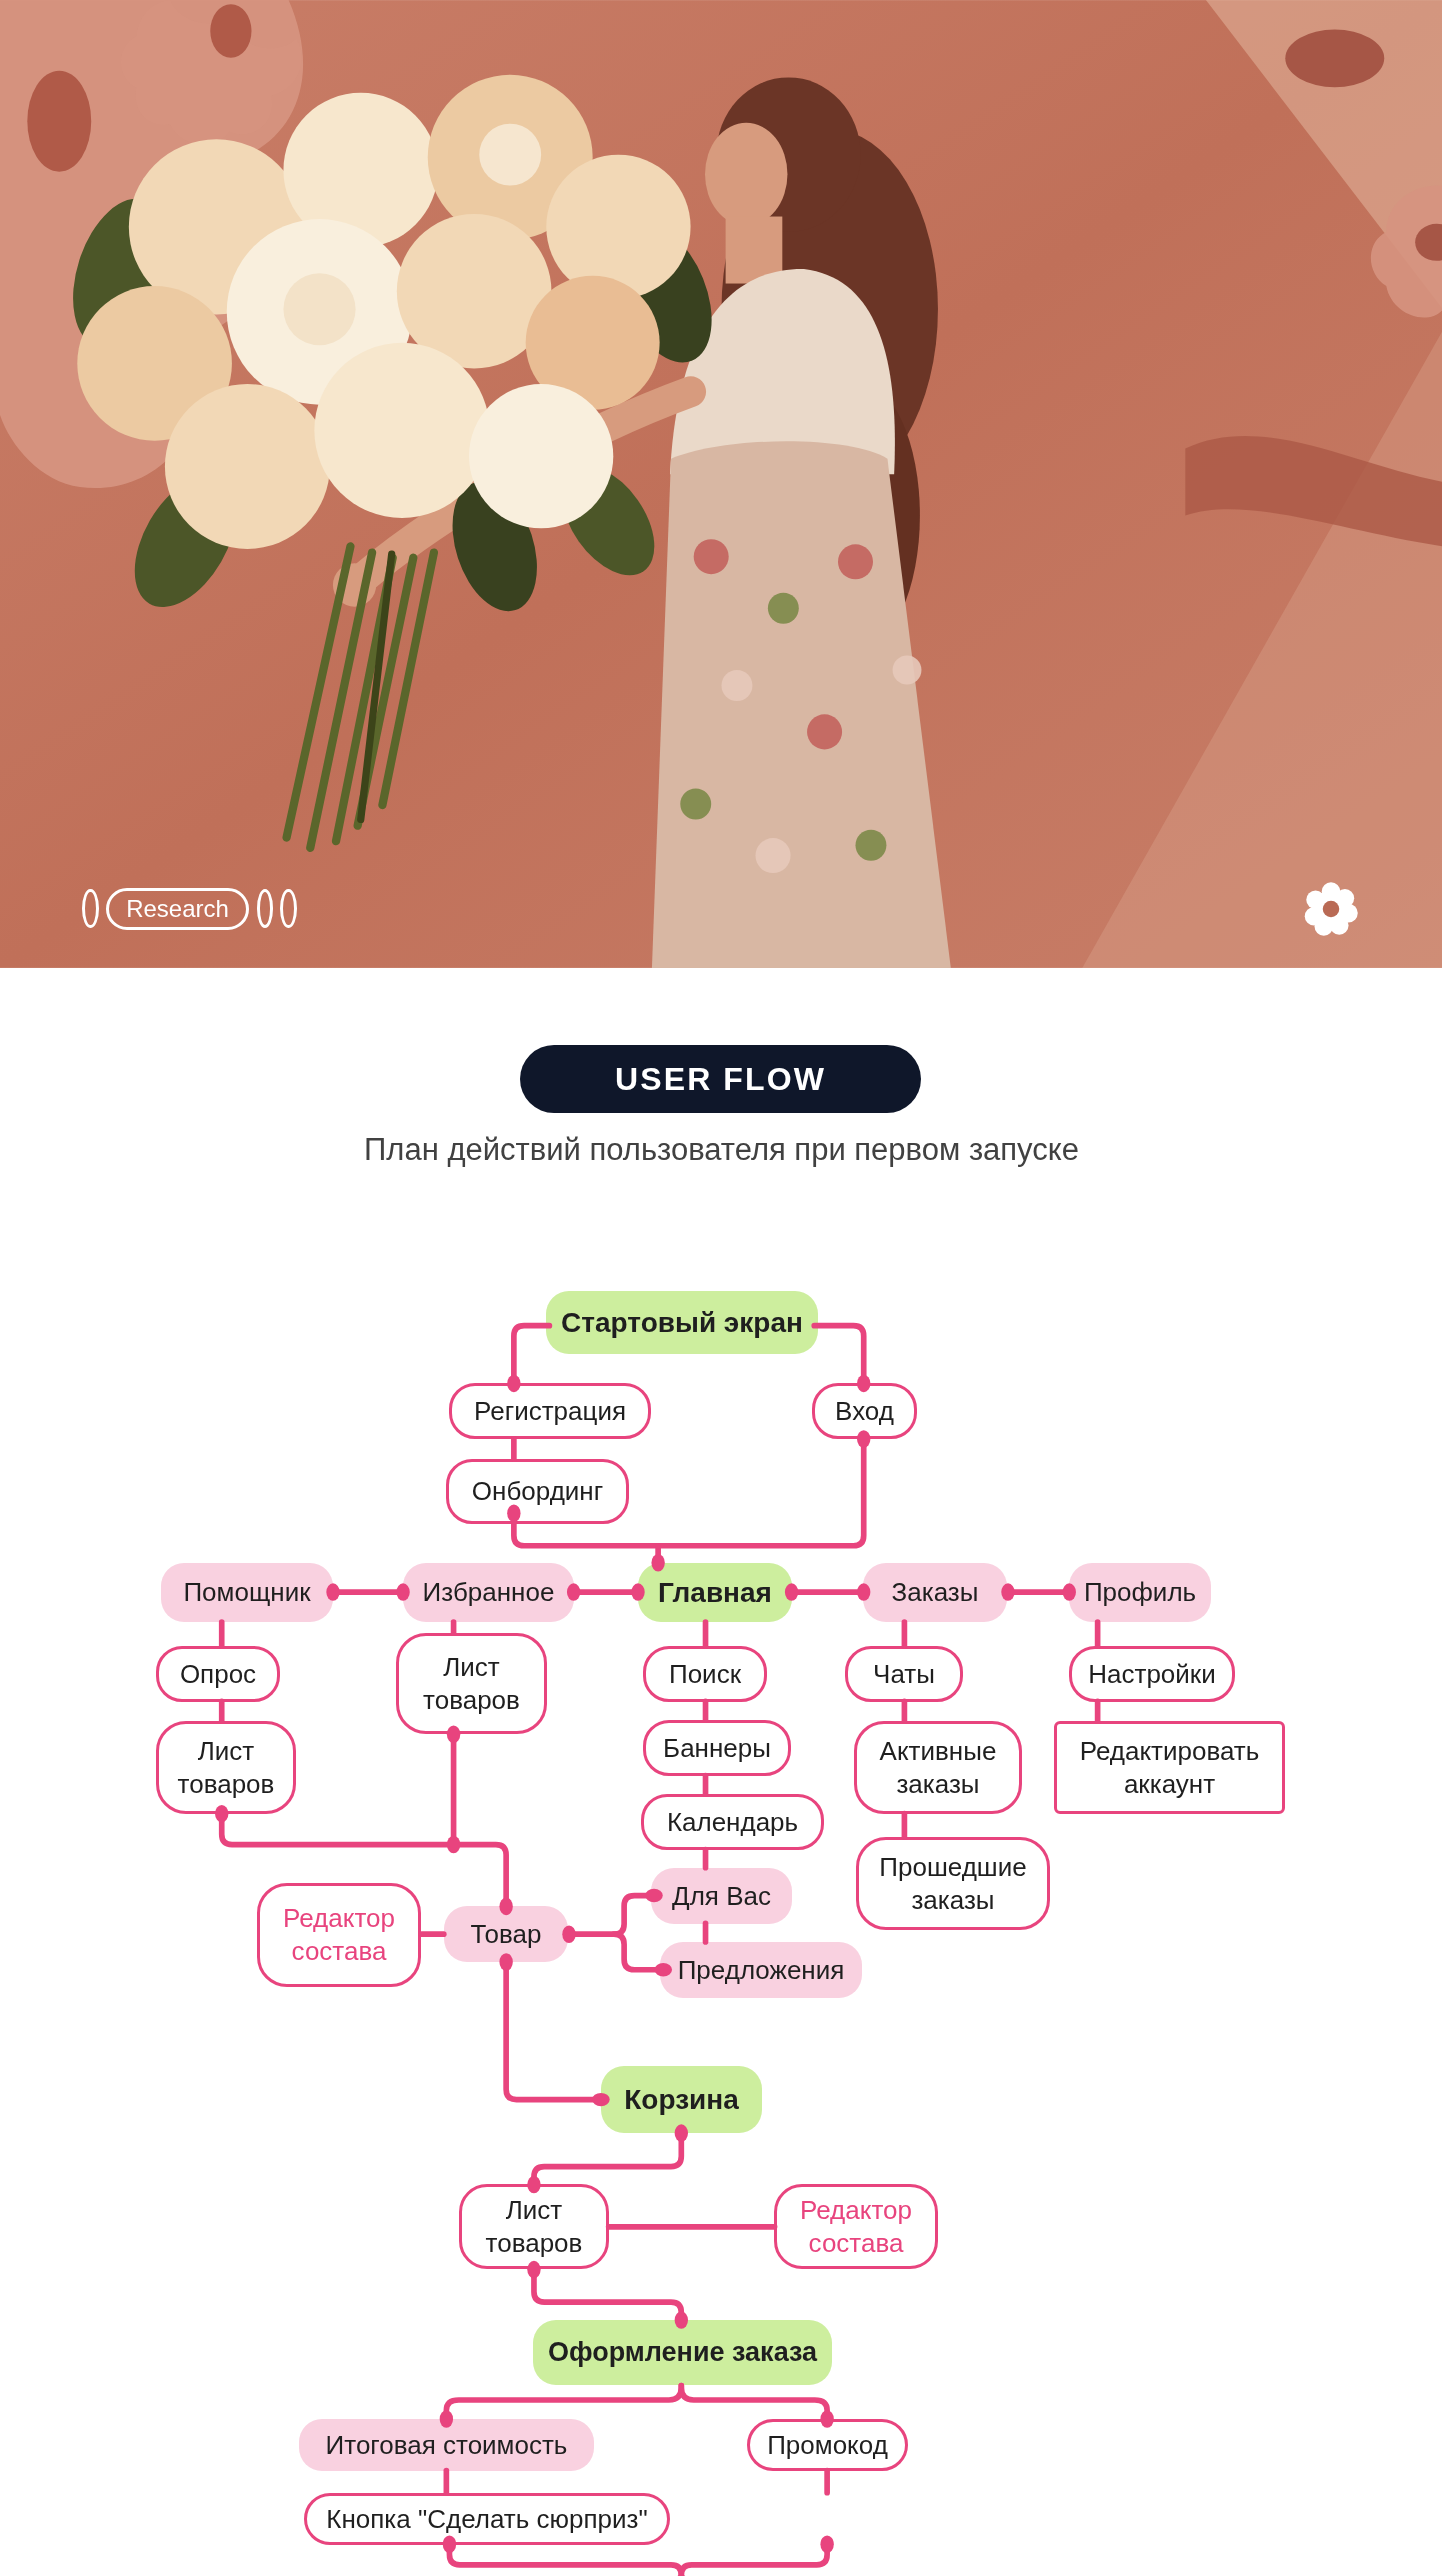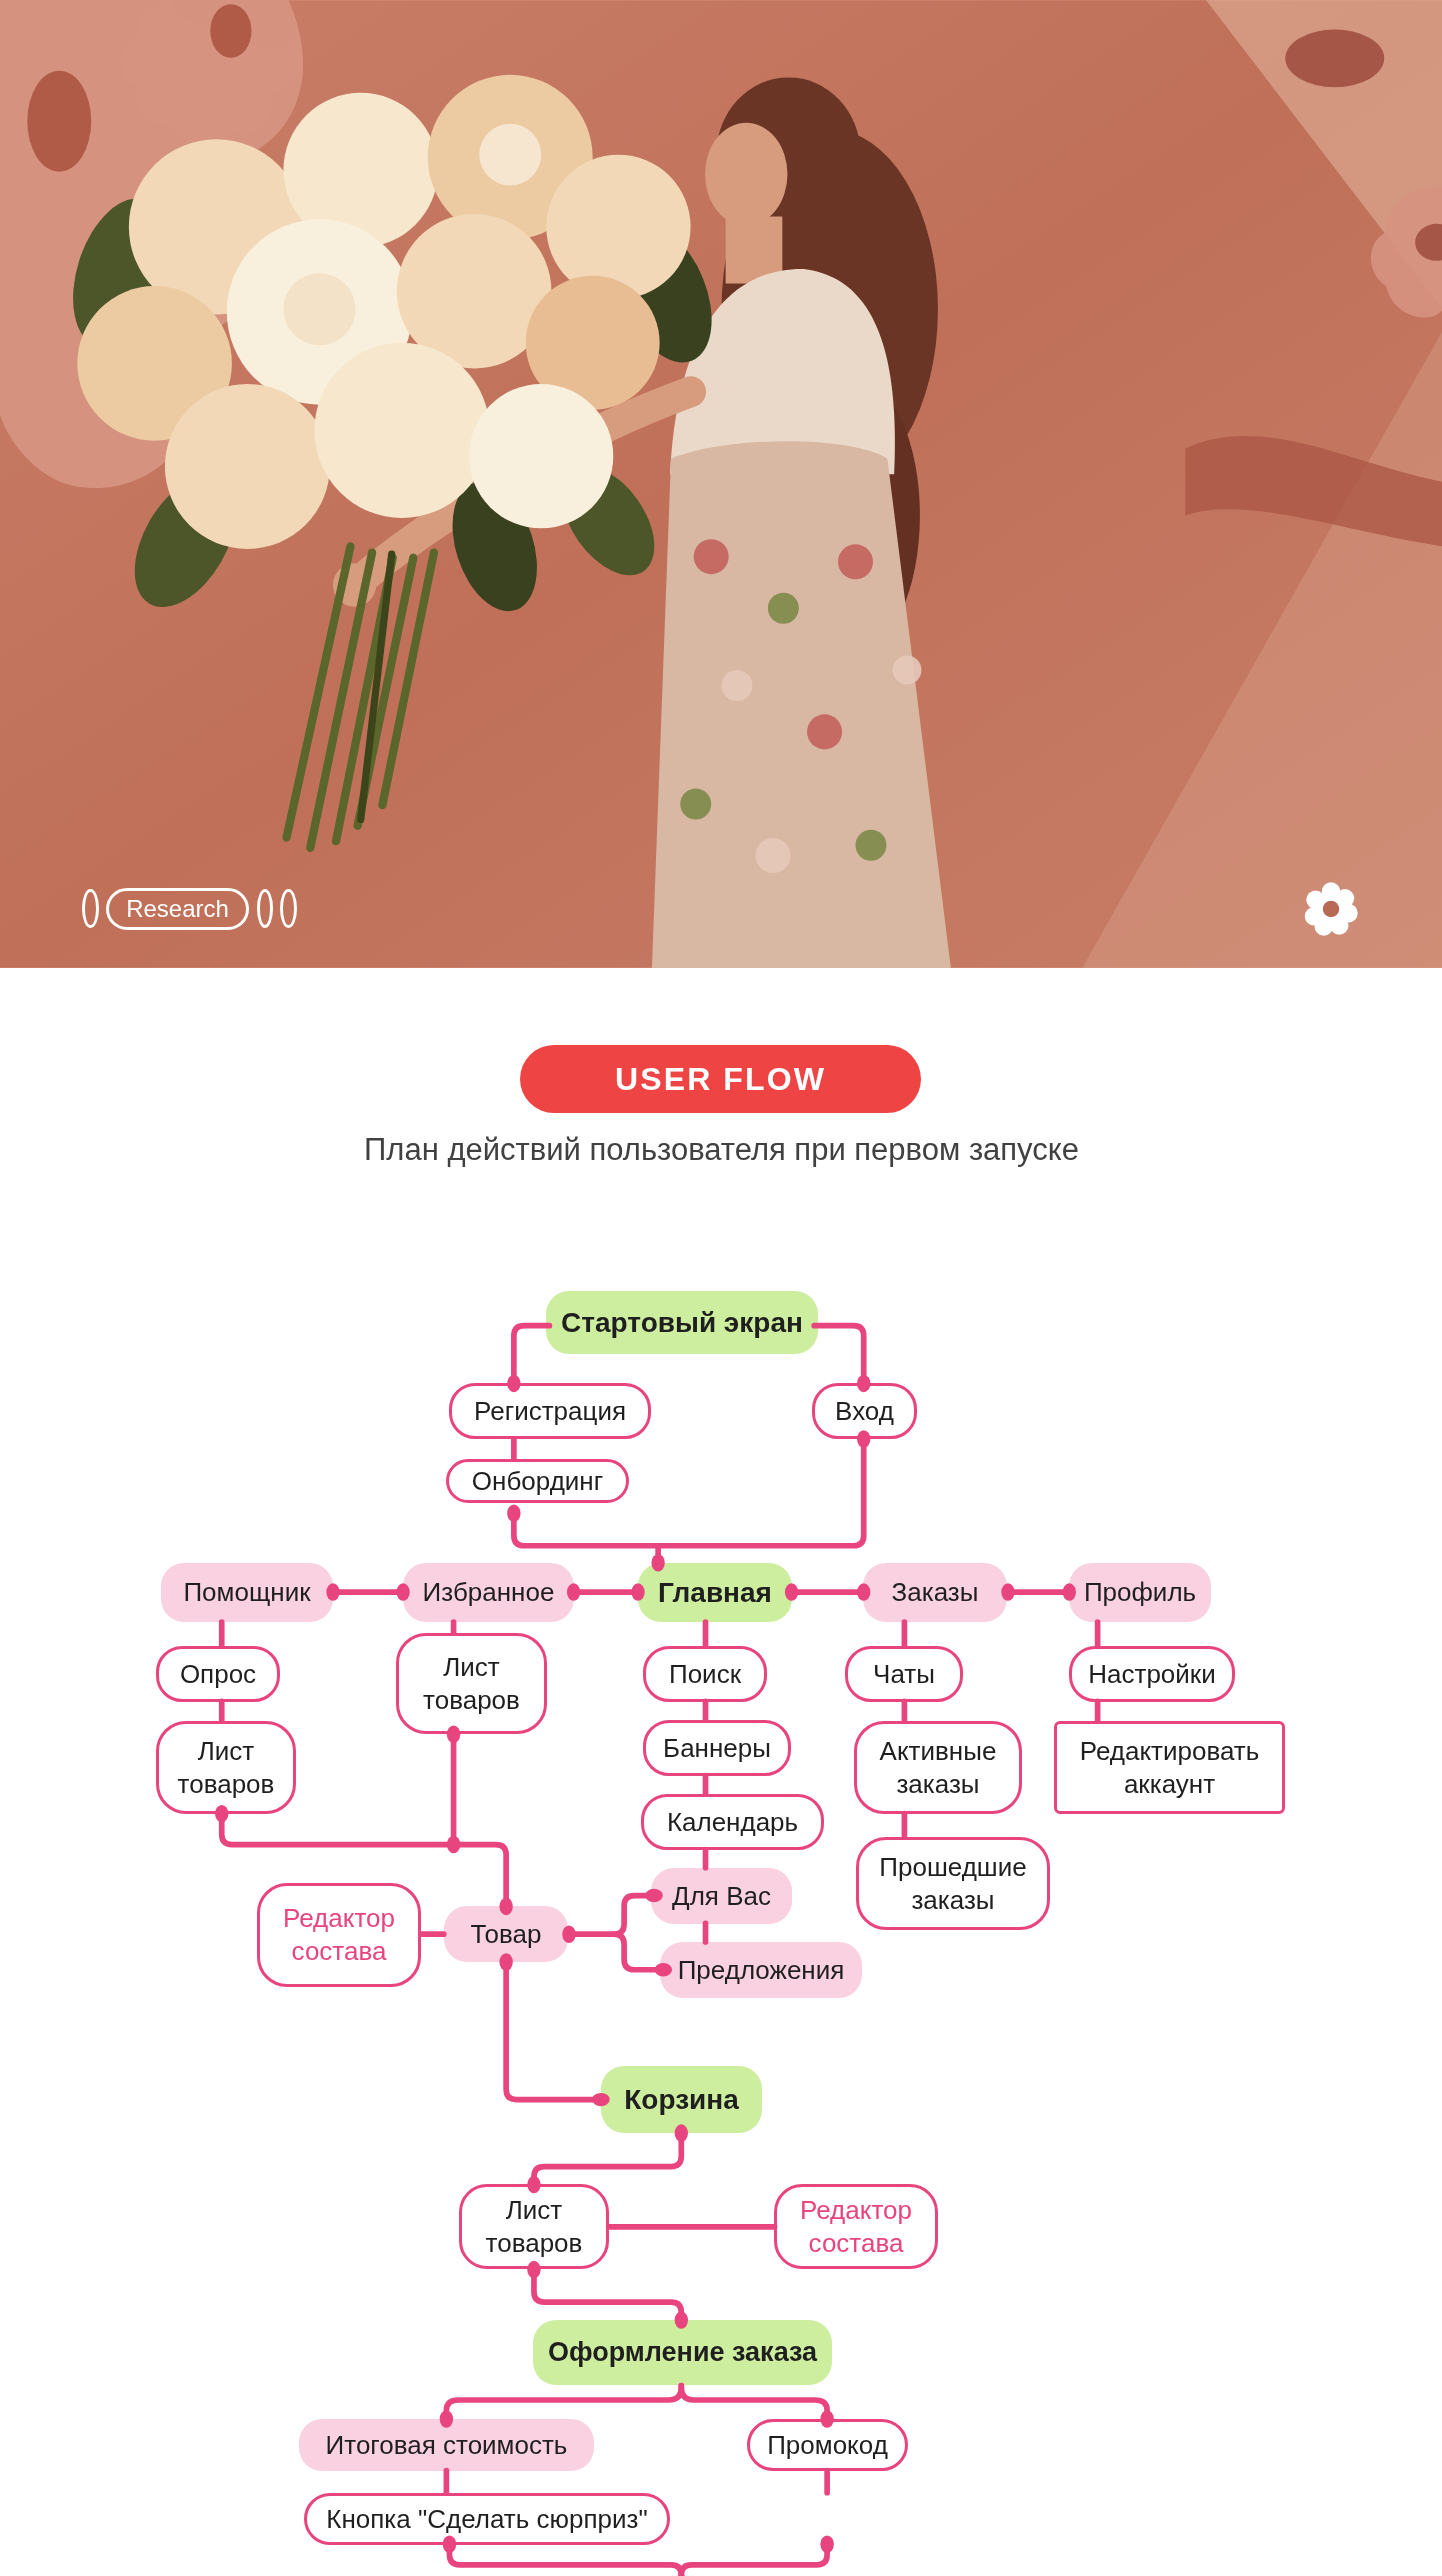--- a/index.html
+++ b/index.html
@@ -11,21 +11,21 @@
 
   
   .research-tag{position:absolute;left:82px;top:887px;height:43px;display:flex;align-items:center;gap:7.2px;z-index:4;}
   .oval{width:16.5px;height:39px;border:3.1px solid #ffffff;border-radius:50%;box-sizing:border-box;}
   .research-pill{height:42px;min-width:140px;border:3.6px solid #ffffff;border-radius:24px;box-sizing:border-box;
       display:flex;align-items:center;justify-content:center;color:#ffffff;font-size:24px;padding:0 17.5px;}
 
   .flower-icon{position:absolute;left:1297px;top:875px;z-index:4;}
 
   
-  .badge{position:absolute;left:520px;top:1045px;width:401px;height:68px;background:#ef4444;border-radius:34px;
+  .badge{position:absolute;left:520px;top:1045px;width:401px;height:68px;background:#0f172a;border-radius:34px;
       display:flex;align-items:center;justify-content:center;color:#ffffff;font-weight:700;font-size:32px;
       letter-spacing:2.1px;z-index:2;}
   .intro{position:absolute;left:0;top:1128px;width:1443px;text-align:center;color:#414141;
       font-size:31px;line-height:44px;z-index:2;}
 
   
   .n{position:absolute;display:flex;flex-direction:column;align-items:center;justify-content:center;
      text-align:center;color:#1f1f1f;font-size:26px;line-height:33px;box-sizing:border-box;z-index:2;}
   .n span{display:block;}
   .w{background:#ffffff;border:3.6px solid #e8447e;border-radius:26px;}
@@ -149,21 +149,21 @@
 
   <div class="n g" style="left:546px;top:1291px;width:272px;height:63px;">
       <span>Стартовый экран</span>
     </div>
   <div class="n w" style="left:449px;top:1383px;width:202px;height:56px;">
       <span>Регистрация</span>
     </div>
   <div class="n w" style="left:812px;top:1383px;width:105px;height:56px;">
       <span>Вход</span>
     </div>
-  <div class="n w" style="left:446px;top:1459px;width:183px;height:44px;">
+  <div class="n w" style="left:446px;top:1459px;width:183px;height:65px;">
       <span>Онбординг</span>
     </div>
 
   <div class="n p" style="left:161px;top:1563px;width:172px;height:59px;">
       <span>Помощник</span>
     </div>
   <div class="n p" style="left:403px;top:1563px;width:171px;height:59px;">
       <span>Избранное</span>
     </div>
   <div class="n g" style="left:638px;top:1563px;width:154px;height:59px;">

